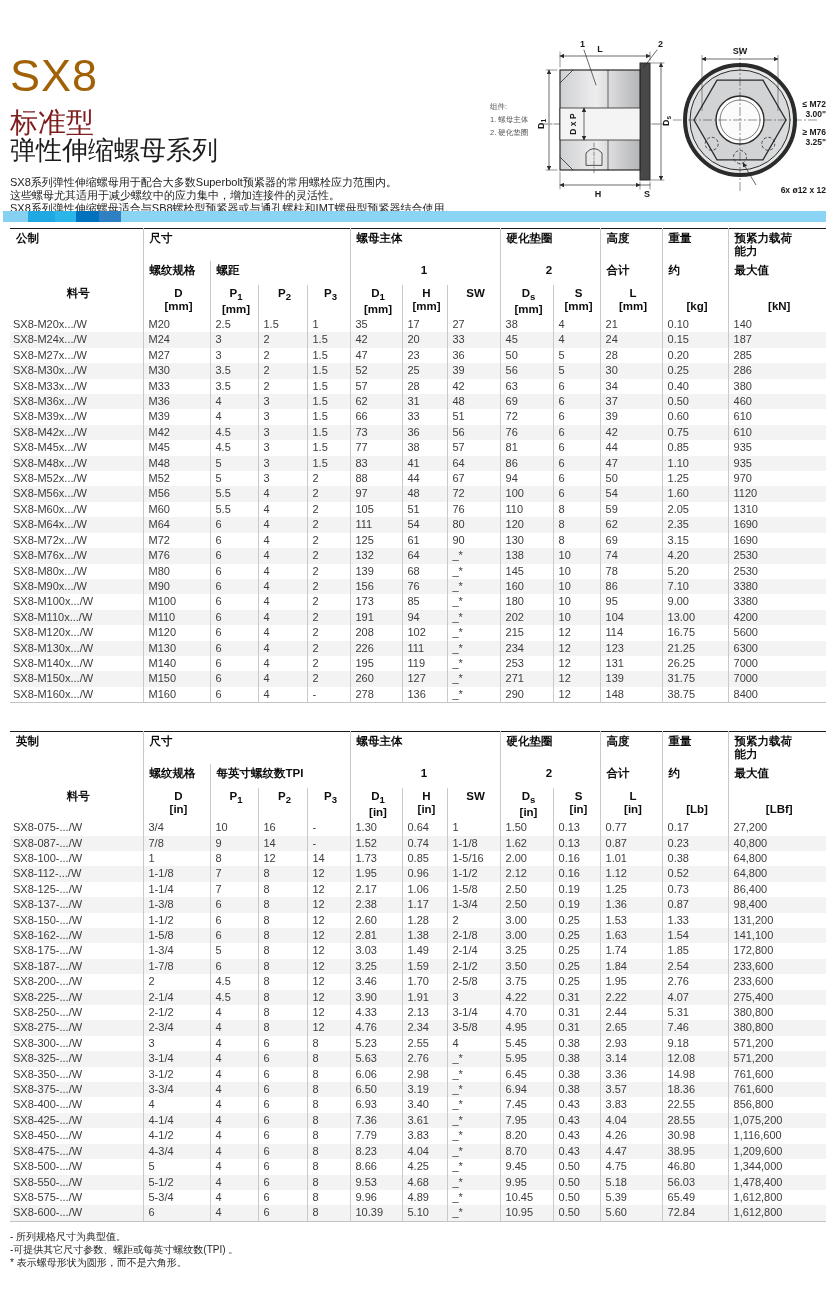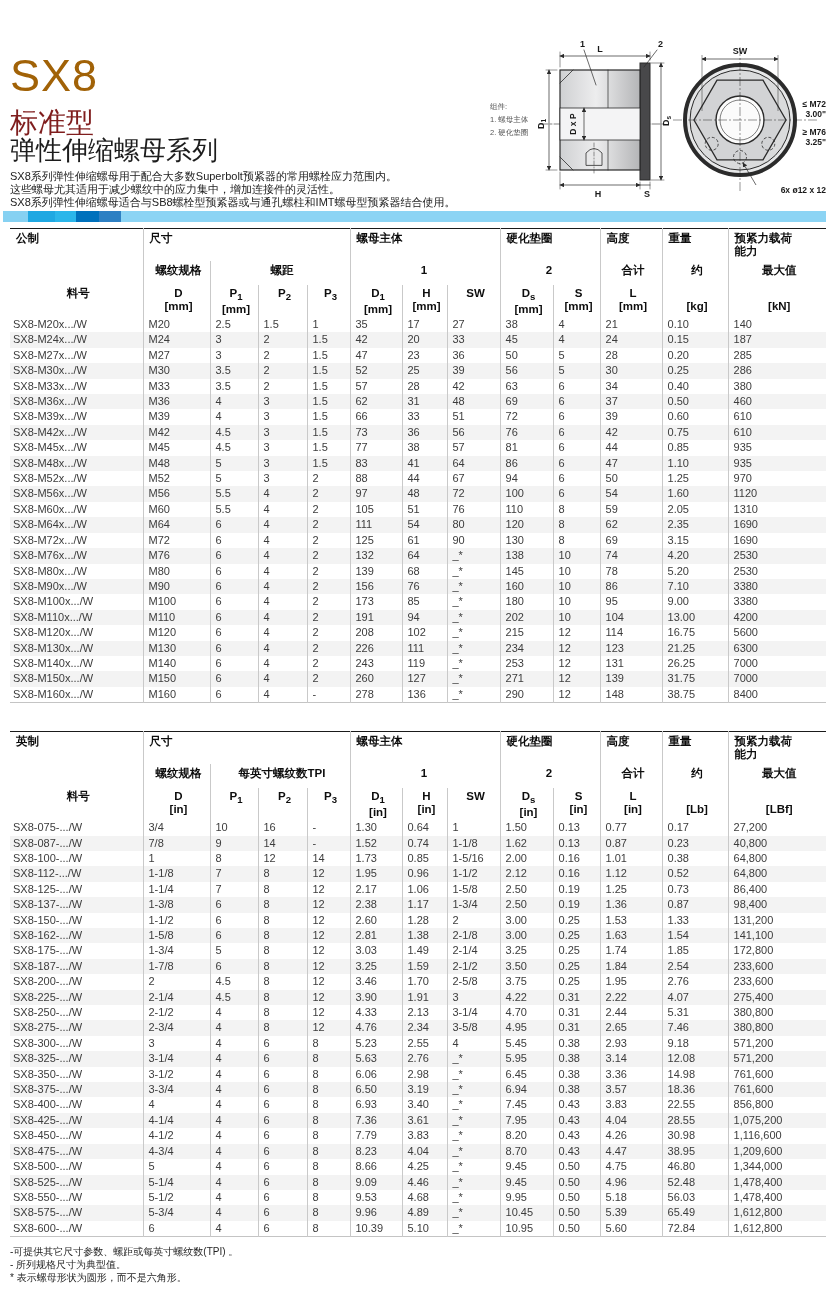--- a/index.html
+++ b/index.html
@@ -4,40 +4,40 @@
 <style>
   html,body{margin:0;padding:0;background:#fff;}
   .page{position:relative;width:830px;height:1307px;background:#ffffff;overflow:hidden;
         font-family:"Liberation Sans","DejaVu Sans",sans-serif;color:#222;}
 
   
   .titleblock{position:absolute;left:10px;top:54px;}
   .product-title{font-size:45px;font-weight:300;letter-spacing:1px;color:#a16207;line-height:44px;}
   .subtitle-type{font-size:28px;color:#7f1d1d;margin-top:14px;line-height:22px;}
   .subtitle-series{font-size:26px;color:#1c1c1c;margin-top:2px;line-height:29px;}
-  .intro{margin-top:5px;font-size:11px;line-height:12.8px;color:#222;}
+  .intro{margin-top:11px;font-size:11px;line-height:12.8px;color:#222;}
 
   
   .bluebar{position:absolute;top:211px;left:3px;width:823px;height:11px;display:flex;}
   .bluebar span{display:block;height:100%;}
   .seg0{width:25px;} .seg1{width:27px;} .seg2{width:21px;} .seg3{width:23px;} .seg4{width:22px;} .seg5{flex:1;}
 
   
   .diagram{position:absolute;left:488px;top:33px;width:342px;height:174px;}
   .diagram svg{display:block;}
 
   
   .content{position:absolute;top:228px;left:10px;width:816px;}
   table.spec{border-collapse:collapse;table-layout:fixed;width:816px;
              border-top:1px solid #1a1a1a;border-bottom:1px solid #c4c4c4;
              font-size:11px;color:#3c3c3c;}
   table.spec th{font-weight:bold;color:#0d0d0d;text-align:left;vertical-align:top;
                 padding:3px 2px 0 6px;font-size:11.5px;line-height:13px;white-space:nowrap;overflow:hidden;}
   table.spec .grow th{height:29px;}
-  table.spec .subrow th{height:21px;font-size:11.5px;text-align:center;}
+  table.spec .subrow th{height:21px;font-size:11.5px;}
   table.spec .colrow th{height:30px;padding-top:2px;text-align:center;}
   table.spec th.ctr{text-align:center;padding-left:0;}
   table.spec .bl{border-left:1px solid #c9c9c9;}
   table.spec td{height:15.4px;line-height:15.4px;padding:0 2px 0 5px;white-space:nowrap;overflow:hidden;}
   table.spec tbody td{border-left:1px solid #c9c9c9;}
   table.spec tbody td:first-child{border-left:none;padding-left:3px;margin-top:16px;}
   table.spec tbody tr:nth-child(even){background:#f3f3f3;}
   #imperial-table{margin-top:28px;}
 
   
@@ -587,21 +587,21 @@
             <td>123</td>
             <td>21.25</td>
             <td>6300</td>
           </tr>
           <tr>
             <td>SX8-M140x.../W</td>
             <td>M140</td>
             <td>6</td>
             <td>4</td>
             <td>2</td>
-            <td>243</td>
+            <td>195</td>
             <td>119</td>
             <td>_*</td>
             <td>253</td>
             <td>12</td>
             <td>131</td>
             <td>26.25</td>
             <td>7000</td>
           </tr>
           <tr>
             <td>SX8-M150x.../W</td>
@@ -1070,35 +1070,20 @@
             <td>8.66</td>
             <td>4.25</td>
             <td>_*</td>
             <td>9.45</td>
             <td>0.50</td>
             <td>4.75</td>
             <td>46.80</td>
             <td>1,344,000</td>
           </tr>
           <tr>
-            <td>SX8-525-.../W</td>
-            <td>5-1/4</td>
-            <td>4</td>
-            <td>6</td>
-            <td>8</td>
-            <td>9.09</td>
-            <td>4.46</td>
-            <td>_*</td>
-            <td>9.45</td>
-            <td>0.50</td>
-            <td>4.96</td>
-            <td>52.48</td>
-            <td>1,478,400</td>
-          </tr>
-          <tr>
             <td>SX8-550-.../W</td>
             <td>5-1/2</td>
             <td>4</td>
             <td>6</td>
             <td>8</td>
             <td>9.53</td>
             <td>4.68</td>
             <td>_*</td>
             <td>9.95</td>
             <td>0.50</td>
@@ -1133,19 +1118,19 @@
             <td>10.95</td>
             <td>0.50</td>
             <td>5.60</td>
             <td>72.84</td>
             <td>1,612,800</td>
           </tr>
         </tbody>
     </table>
 
     <div class="footnotes">
+      <div>- 所列规格尺寸为典型值。</div>
       <div>-可提供其它尺寸参数、螺距或每英寸螺纹数(TPI) 。</div>
-      <div>- 所列规格尺寸为典型值。</div>
       <div>* 表示螺母形状为圆形，而不是六角形。</div>
     </div>
 
   </div>
 </div>
 
 </body></html>

